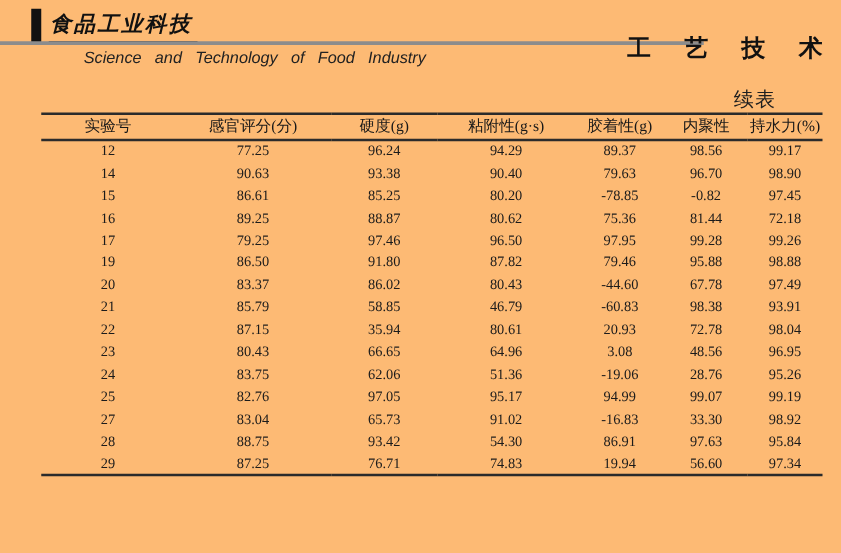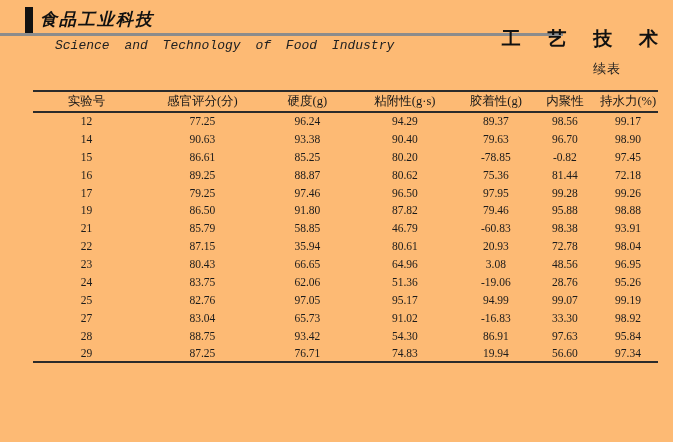--- a/index.html
+++ b/index.html
@@ -35,44 +35,44 @@
     white-space: nowrap;
   }
   .masthead-rule {
     position: absolute;
     left: 0; top: 33px;
     width: 563px; height: 3px;
     background: #8c8c8c;
   }
   .journal-en {
     position: absolute;
-    left: 55px; top: 38px;
-    font-family: Liberation Mono, monospace;
+    left: 67px; top: 38px;
+    font-family: Liberation Sans, sans-serif;
     font-style: italic;
     font-size: 13px;
     word-spacing: 7px;
     color: #222222;
     white-space: nowrap;
   }
   .section-cn {
     position: absolute;
     right: 4px; top: 26px;
     font-family: "Liberation Serif", serif;
     font-size: 19px;
     font-weight: bold;
     letter-spacing: 11px;
     color: #111111;
     white-space: nowrap;
   }
 
   
   .continued {
     position: absolute;
-    top: 60px; right: 52px;
-    font-size: 13px;
+    top: 70px; right: 52px;
+    font-size: 16px;
     color: #1f1f1f;
     letter-spacing: 1px;
   }
 
   
   table.data-table {
     position: absolute;
     left: 33px; top: 90px;
     width: 625px;
     border-collapse: collapse;
@@ -186,20 +186,29 @@
         <tr>
           <td>19</td>
           <td>86.50</td>
           <td>91.80</td>
           <td>87.82</td>
           <td>79.46</td>
           <td>95.88</td>
           <td>98.88</td>
         </tr>
         <tr>
+          <td>20</td>
+          <td>83.37</td>
+          <td>86.02</td>
+          <td>80.43</td>
+          <td>-44.60</td>
+          <td>67.78</td>
+          <td>97.49</td>
+        </tr>
+        <tr>
           <td>21</td>
           <td>85.79</td>
           <td>58.85</td>
           <td>46.79</td>
           <td>-60.83</td>
           <td>98.38</td>
           <td>93.91</td>
         </tr>
         <tr>
           <td>22</td>

